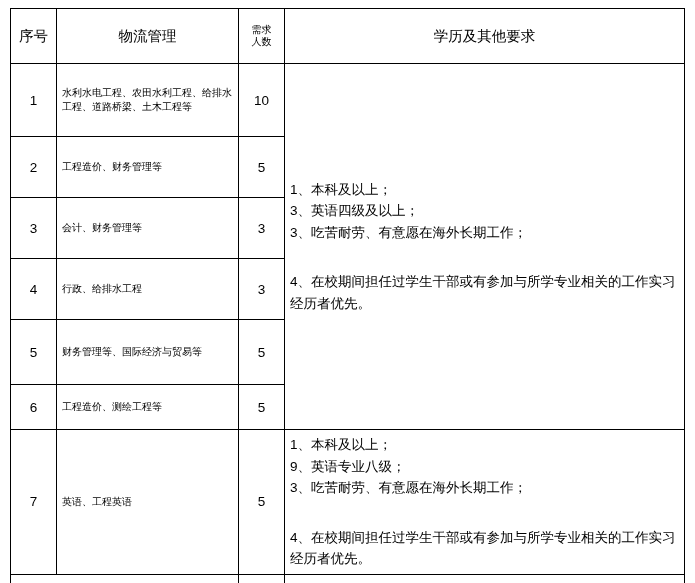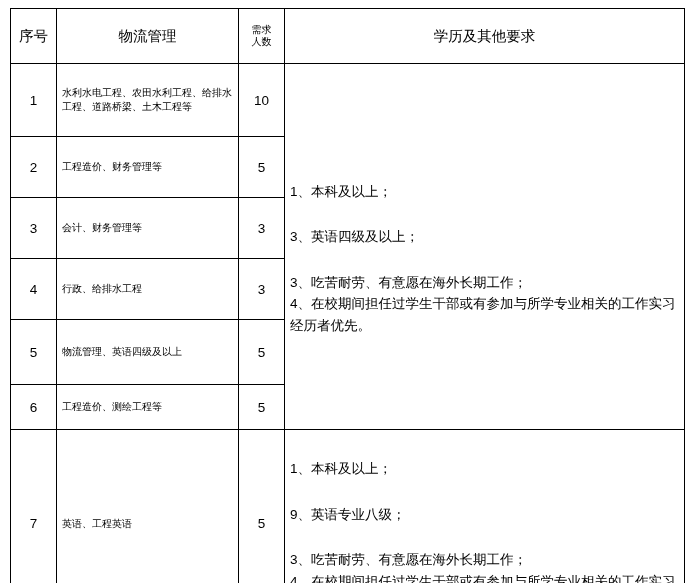--- a/index.html
+++ b/index.html
@@ -60,22 +60,22 @@
     font-size: 13.5px;
   }
   td.req {
     text-align: left;
     line-height: 1.6;
     font-size: 13.5px;
     vertical-align: middle;
     padding-left: 7px;
     padding-right: 6px;
   }
-  td.req .reqline { white-space: nowrap; margin-top: 24px; }
-  td.req .reqwrap { white-space: normal; }
+  td.req .reqline { white-space: nowrap; }
+  td.req .reqwrap { white-space: normal; margin-top: 28px; }
 
   tr.r1 td.major { height: 64px; }
   tr.r2 td, tr.r3 td, tr.r4 td { height: 52px; }
   tr.r5 td { height: 56px; }
   tr.r6 td { height: 36px; }
   tr.r7 td { height: 96px; }
   tr.total td { height: 32px; }
 
   td.total-label {
     text-align: center;
@@ -130,21 +130,21 @@
       </tr>
 
       <tr class="r4">
         <td class="idx">4</td>
         <td class="major">行政、给排水工程</td>
         <td class="num">3</td>
       </tr>
 
       <tr class="r5">
         <td class="idx">5</td>
-        <td class="major">物流管理、英语四级及以上</td>
+        <td class="major">财务管理等、国际经济与贸易等</td>
         <td class="num">5</td>
       </tr>
 
       <tr class="r6">
         <td class="idx">6</td>
         <td class="major">工程造价、测绘工程等</td>
         <td class="num">5</td>
       </tr>
 
       <tr class="r7">

